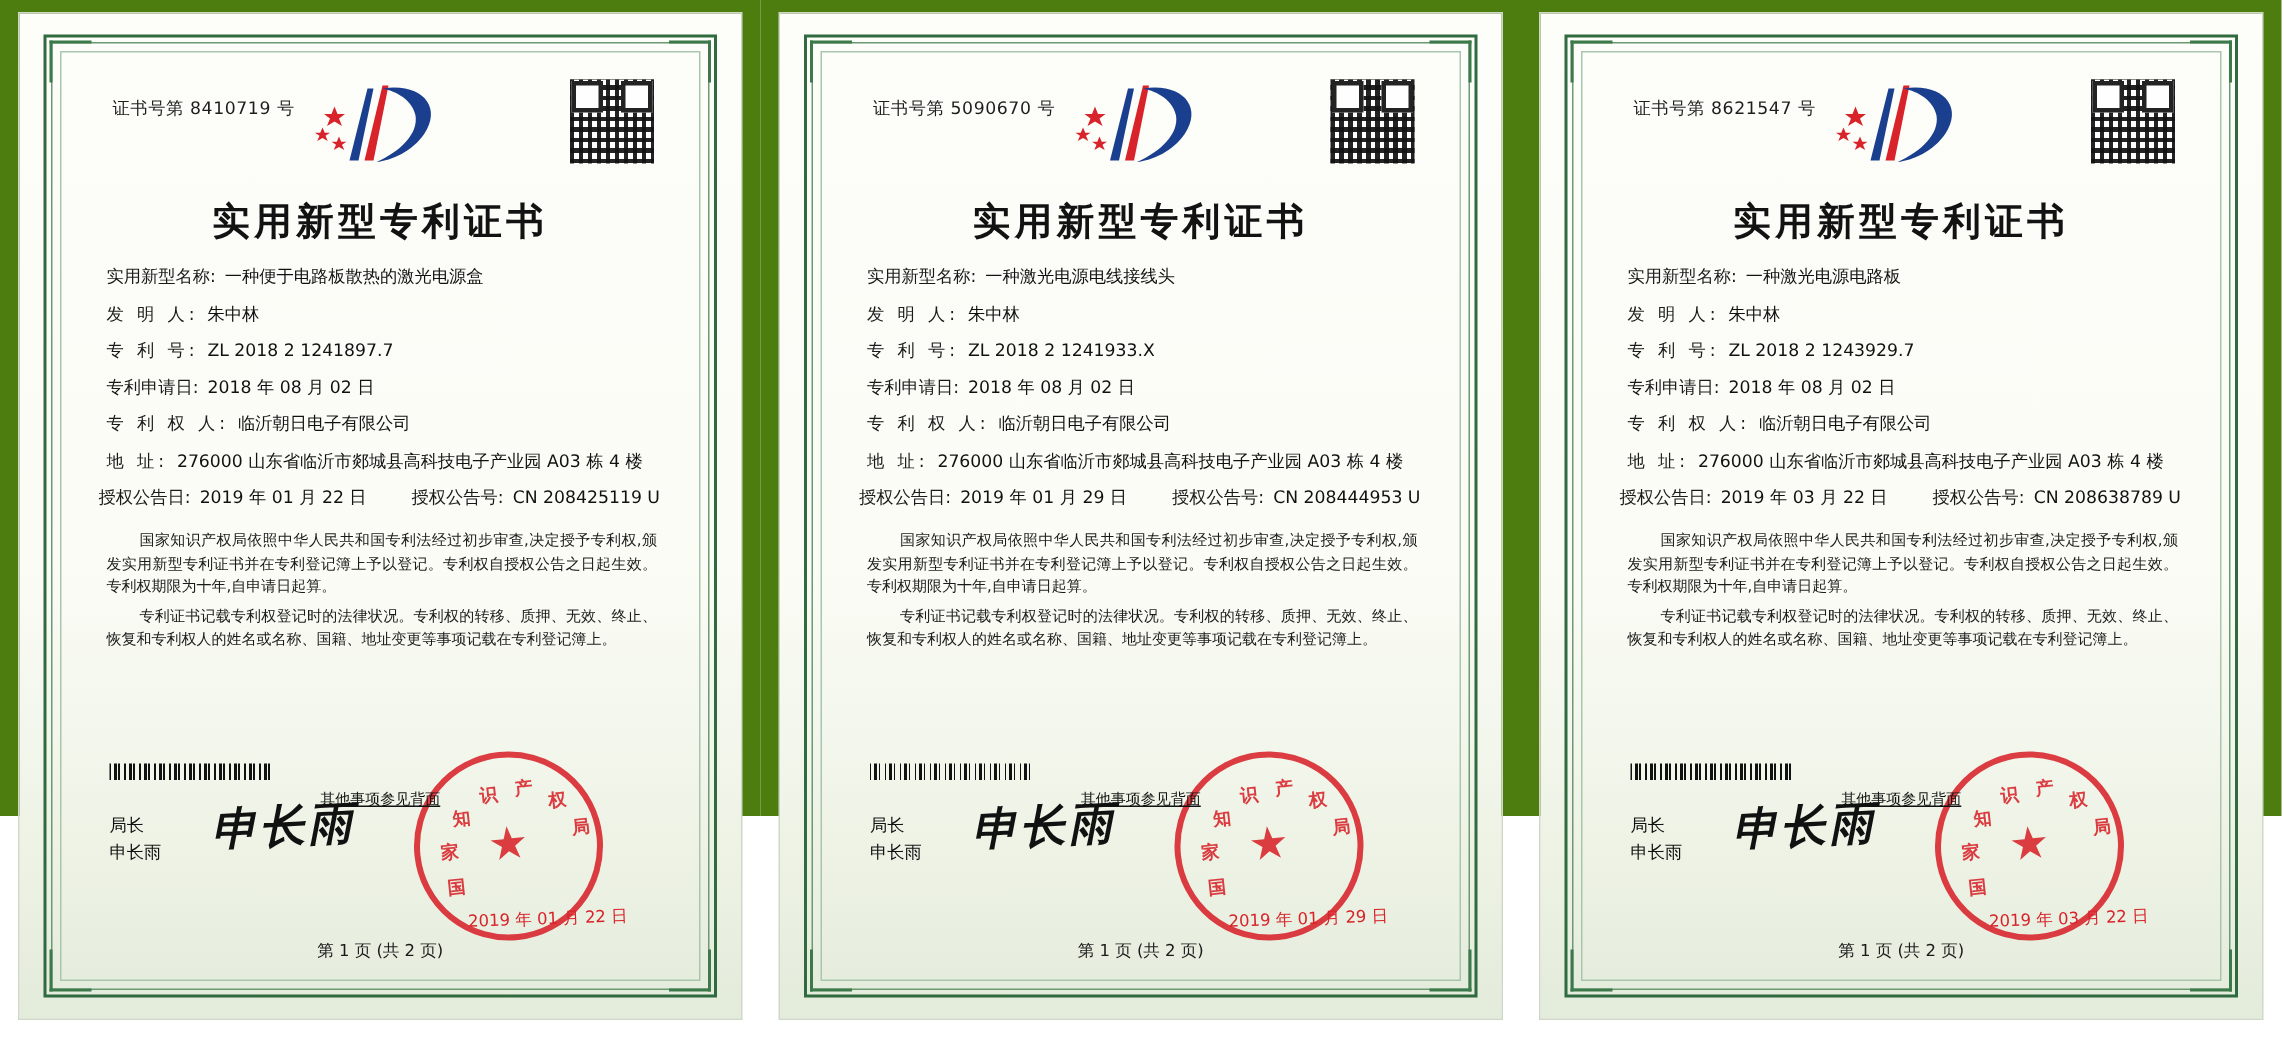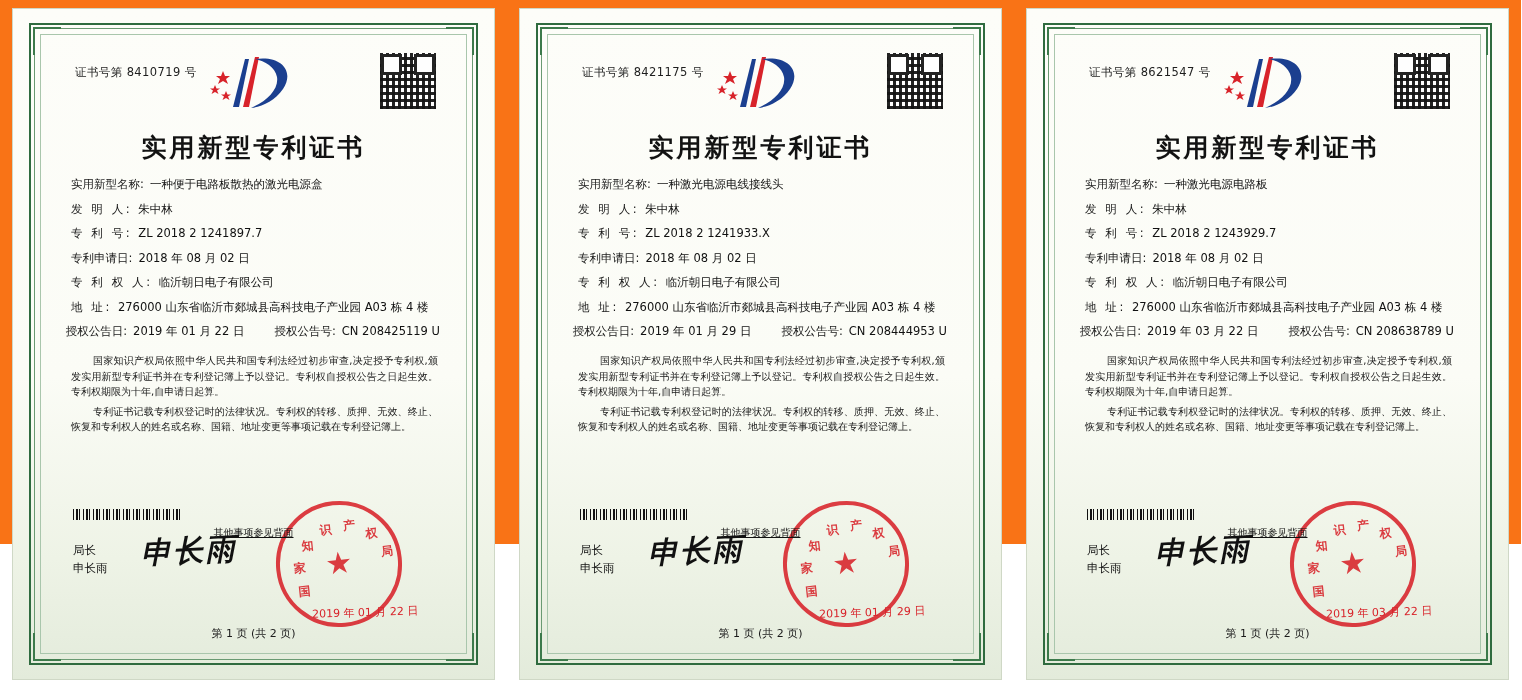--- a/index.html
+++ b/index.html
@@ -19,21 +19,21 @@
     width: 1522px;
     height: 700px;
     gap: 0px;
   }
   .cert-wrap {
     position: relative;
     width: 507px;
     height: 544px;
     box-sizing: border-box;
     padding: 8px 12px 0 12px;
-    background: #f97316;
+    background: #4d7c0f;
   }
   .cert {
     position: relative;
     width: 100%;
     height: 672px;
     box-sizing: border-box;
     background: linear-gradient(180deg, #fdfdf9 0%, #fbfcf6 55%, #eef3e6 82%, #e3ebdb 100%);
     border: 1px solid #cfd8c6;
     overflow: hidden;
   }
@@ -370,21 +370,21 @@
       <div class="frame-outer"></div>
       <div class="frame-mid"></div>
       <div class="frame-inner"></div>
       <div class="corner tl"></div>
       <div class="corner tr"></div>
       <div class="corner bl"></div>
       <div class="corner br"></div>
 
       <div class="content">
         <div class="topbar">
-          <div class="cert-no">证书号第 8421175 号</div>
+          <div class="cert-no">证书号第 5090670 号</div>
           <div class="logo">
             <svg viewBox="0 0 110 66" width="110" height="66">
               <path d="M34 58 L46 10 L50 10 L40 58 Z" fill="#1b3f8f"></path>
               <path d="M44 58 L56 8 L60 8 L50 58 Z" fill="#d8232a"></path>
               <path d="M56 10 C82 6, 96 22, 84 40 C76 52, 62 58, 52 59 C68 52, 80 40, 78 28 C76 18, 66 12, 56 10 Z" fill="#1b3f8f"></path>
               <g fill="#d8232a">
                 <polygon points="24,22 26,27 31,27 27,30 29,35 24,32 19,35 21,30 17,27 22,27"></polygon>
                 <polygon points="16,36 17.5,39.5 21,39.5 18,41.5 19.5,45 16,43 12.5,45 14,41.5 11,39.5 14.5,39.5"></polygon>
                 <polygon points="27,42 28.5,45.5 32,45.5 29,47.5 30.5,51 27,49 23.5,51 25,47.5 22,45.5 25.5,45.5"></polygon>
               </g>

